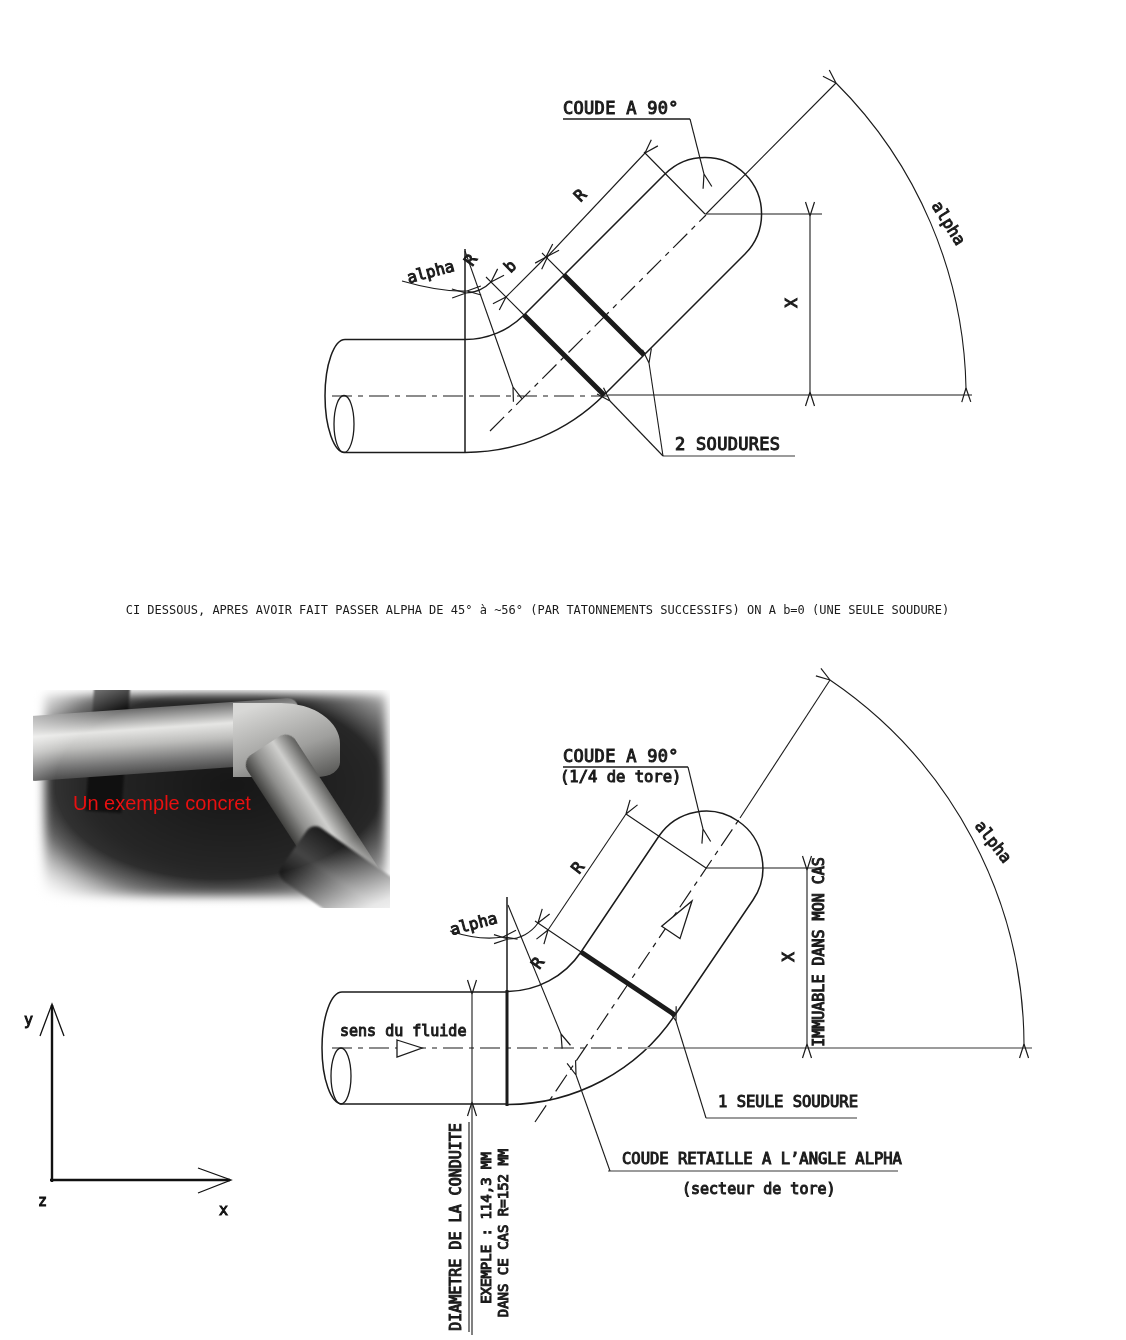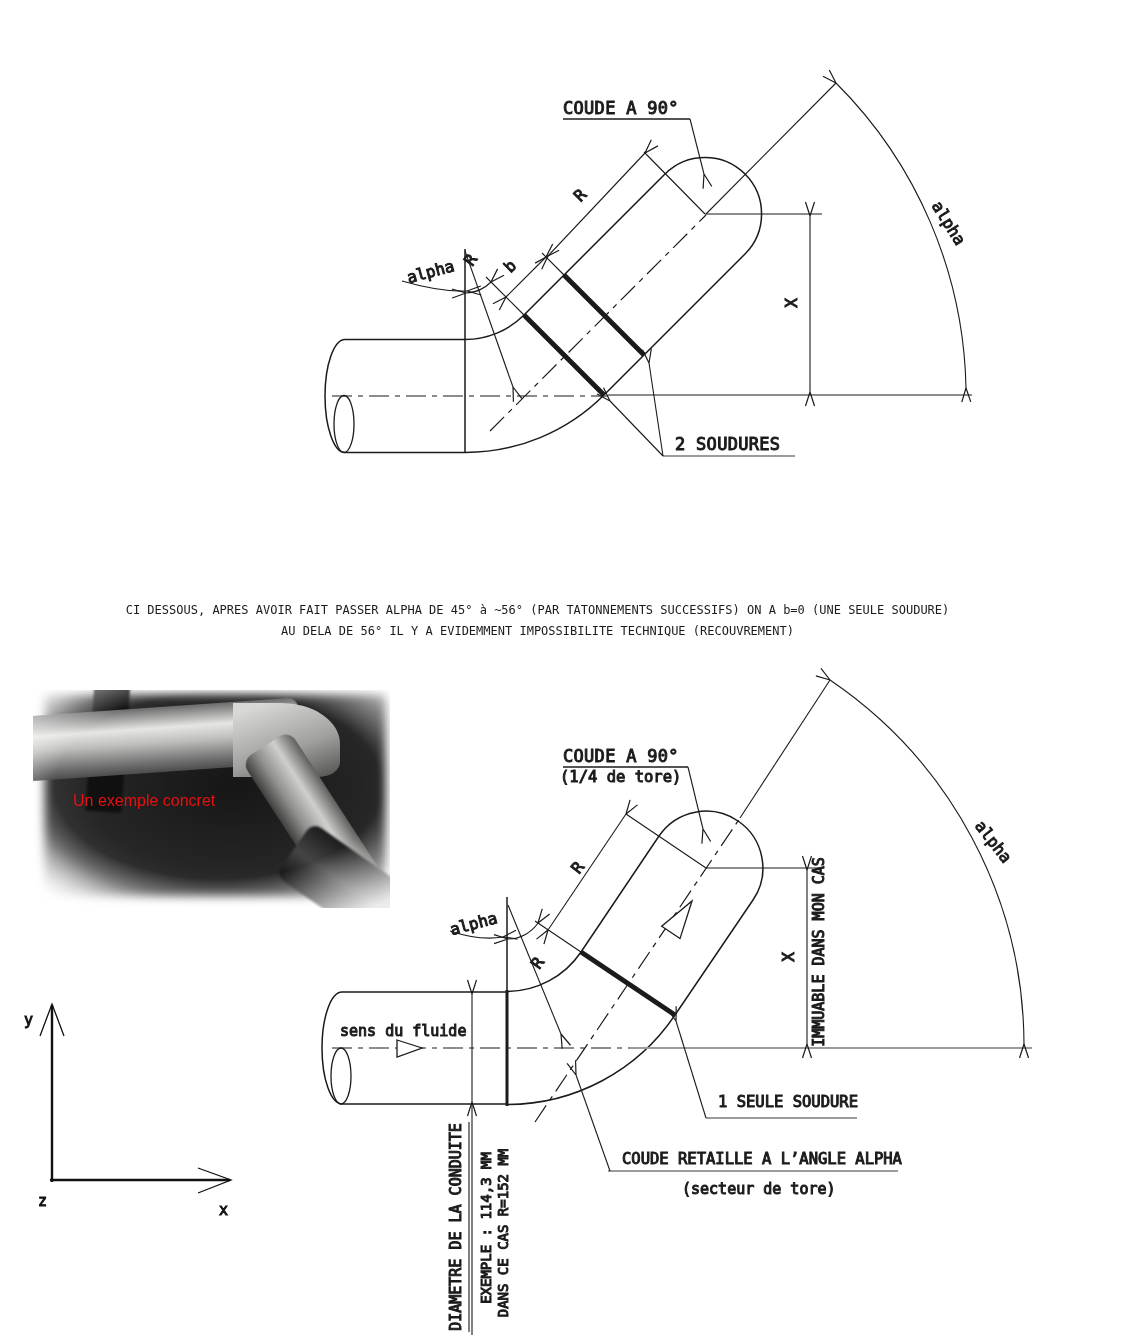--- a/index.html
+++ b/index.html
@@ -32,29 +32,28 @@
   .ph-pipe-d{position:absolute;left:62%;top:22%;width:58%;height:26%;border-radius:12px;
      transform:rotate(57deg);transform-origin:12% 50%;
      background:linear-gradient(180deg,#5f5f5d 0%,#cfcfcd 35%,#8f8f8d 70%,#3f3f3d 100%);
      filter:blur(.7px);}
   .ph-flange{position:absolute;left:70%;top:74%;width:34%;height:30%;border-radius:10px;
      transform:rotate(35deg);background:linear-gradient(180deg,#1c1c1c,#454545 50%,#0f0f0f);
      filter:blur(1px);}
   .ph-vignette{position:absolute;inset:0;background:
      radial-gradient(ellipse 88% 82% at 52% 44%, rgba(255,255,255,0) 52%, rgba(255,255,255,.88) 83%, #fff 96%);}
   .ph-caption{position:absolute;left:40px;top:102px;font-family:"Liberation Sans",sans-serif;
-     font-size:16px;font-weight:500;color:#e81010;}
+     font-size:20px;font-weight:500;color:#e81010;}
 </style>
 </head>
 <body>
 
 <div id="page">
 
   <div class="hdr hdr1">CI DESSOUS, APRES AVOIR FAIT PASSER ALPHA DE 45° à ~56° (PAR TATONNEMENTS SUCCESSIFS) ON A b=0 (UNE SEULE SOUDURE)</div>
-  <div class="hdr hdr2">AU DELA DE 56° IL Y A EVIDEMMENT IMPOSSIBILITE TECHNIQUE (RECOUVREMENT)</div>
 
   <div class="photo">
     <div class="ph-dark"></div>
     <div class="ph-strap"></div>
     <div class="ph-pipe-h"></div>
     <div class="ph-elbow"></div>
     <div class="ph-pipe-d"></div>
     <div class="ph-flange"></div>
     <div class="ph-vignette"></div>
     <span class="ph-caption">Un exemple concret</span>

